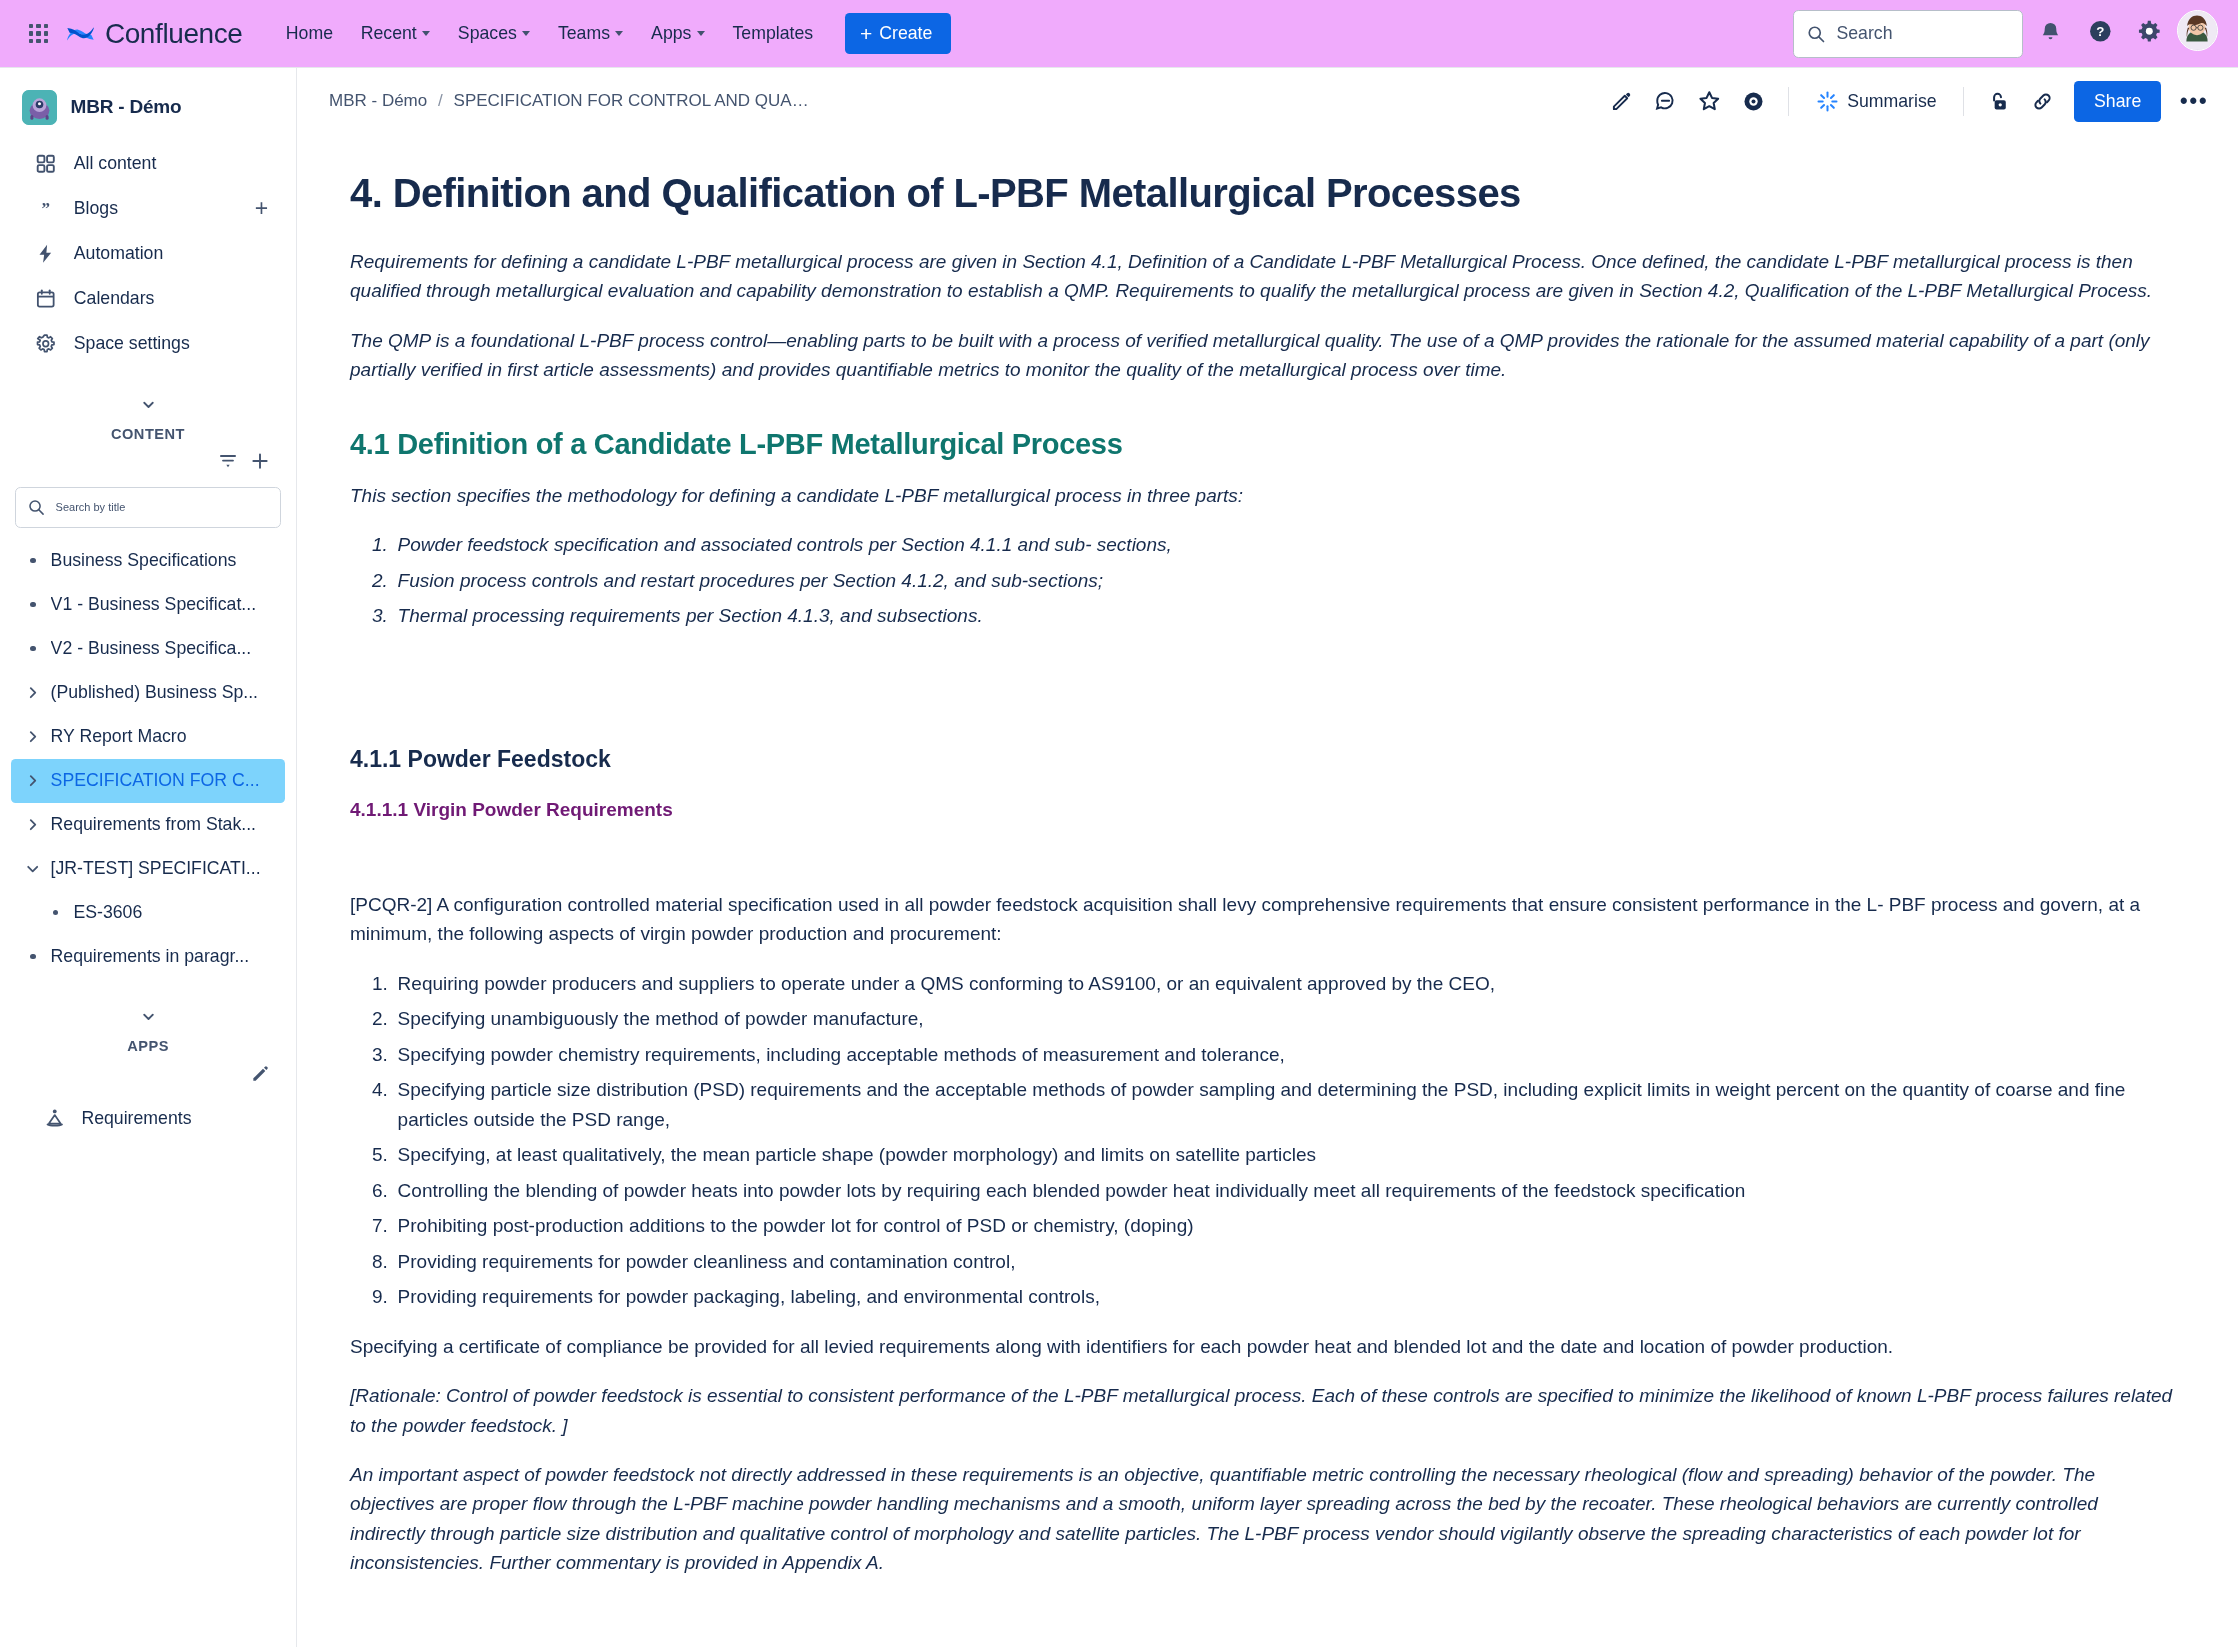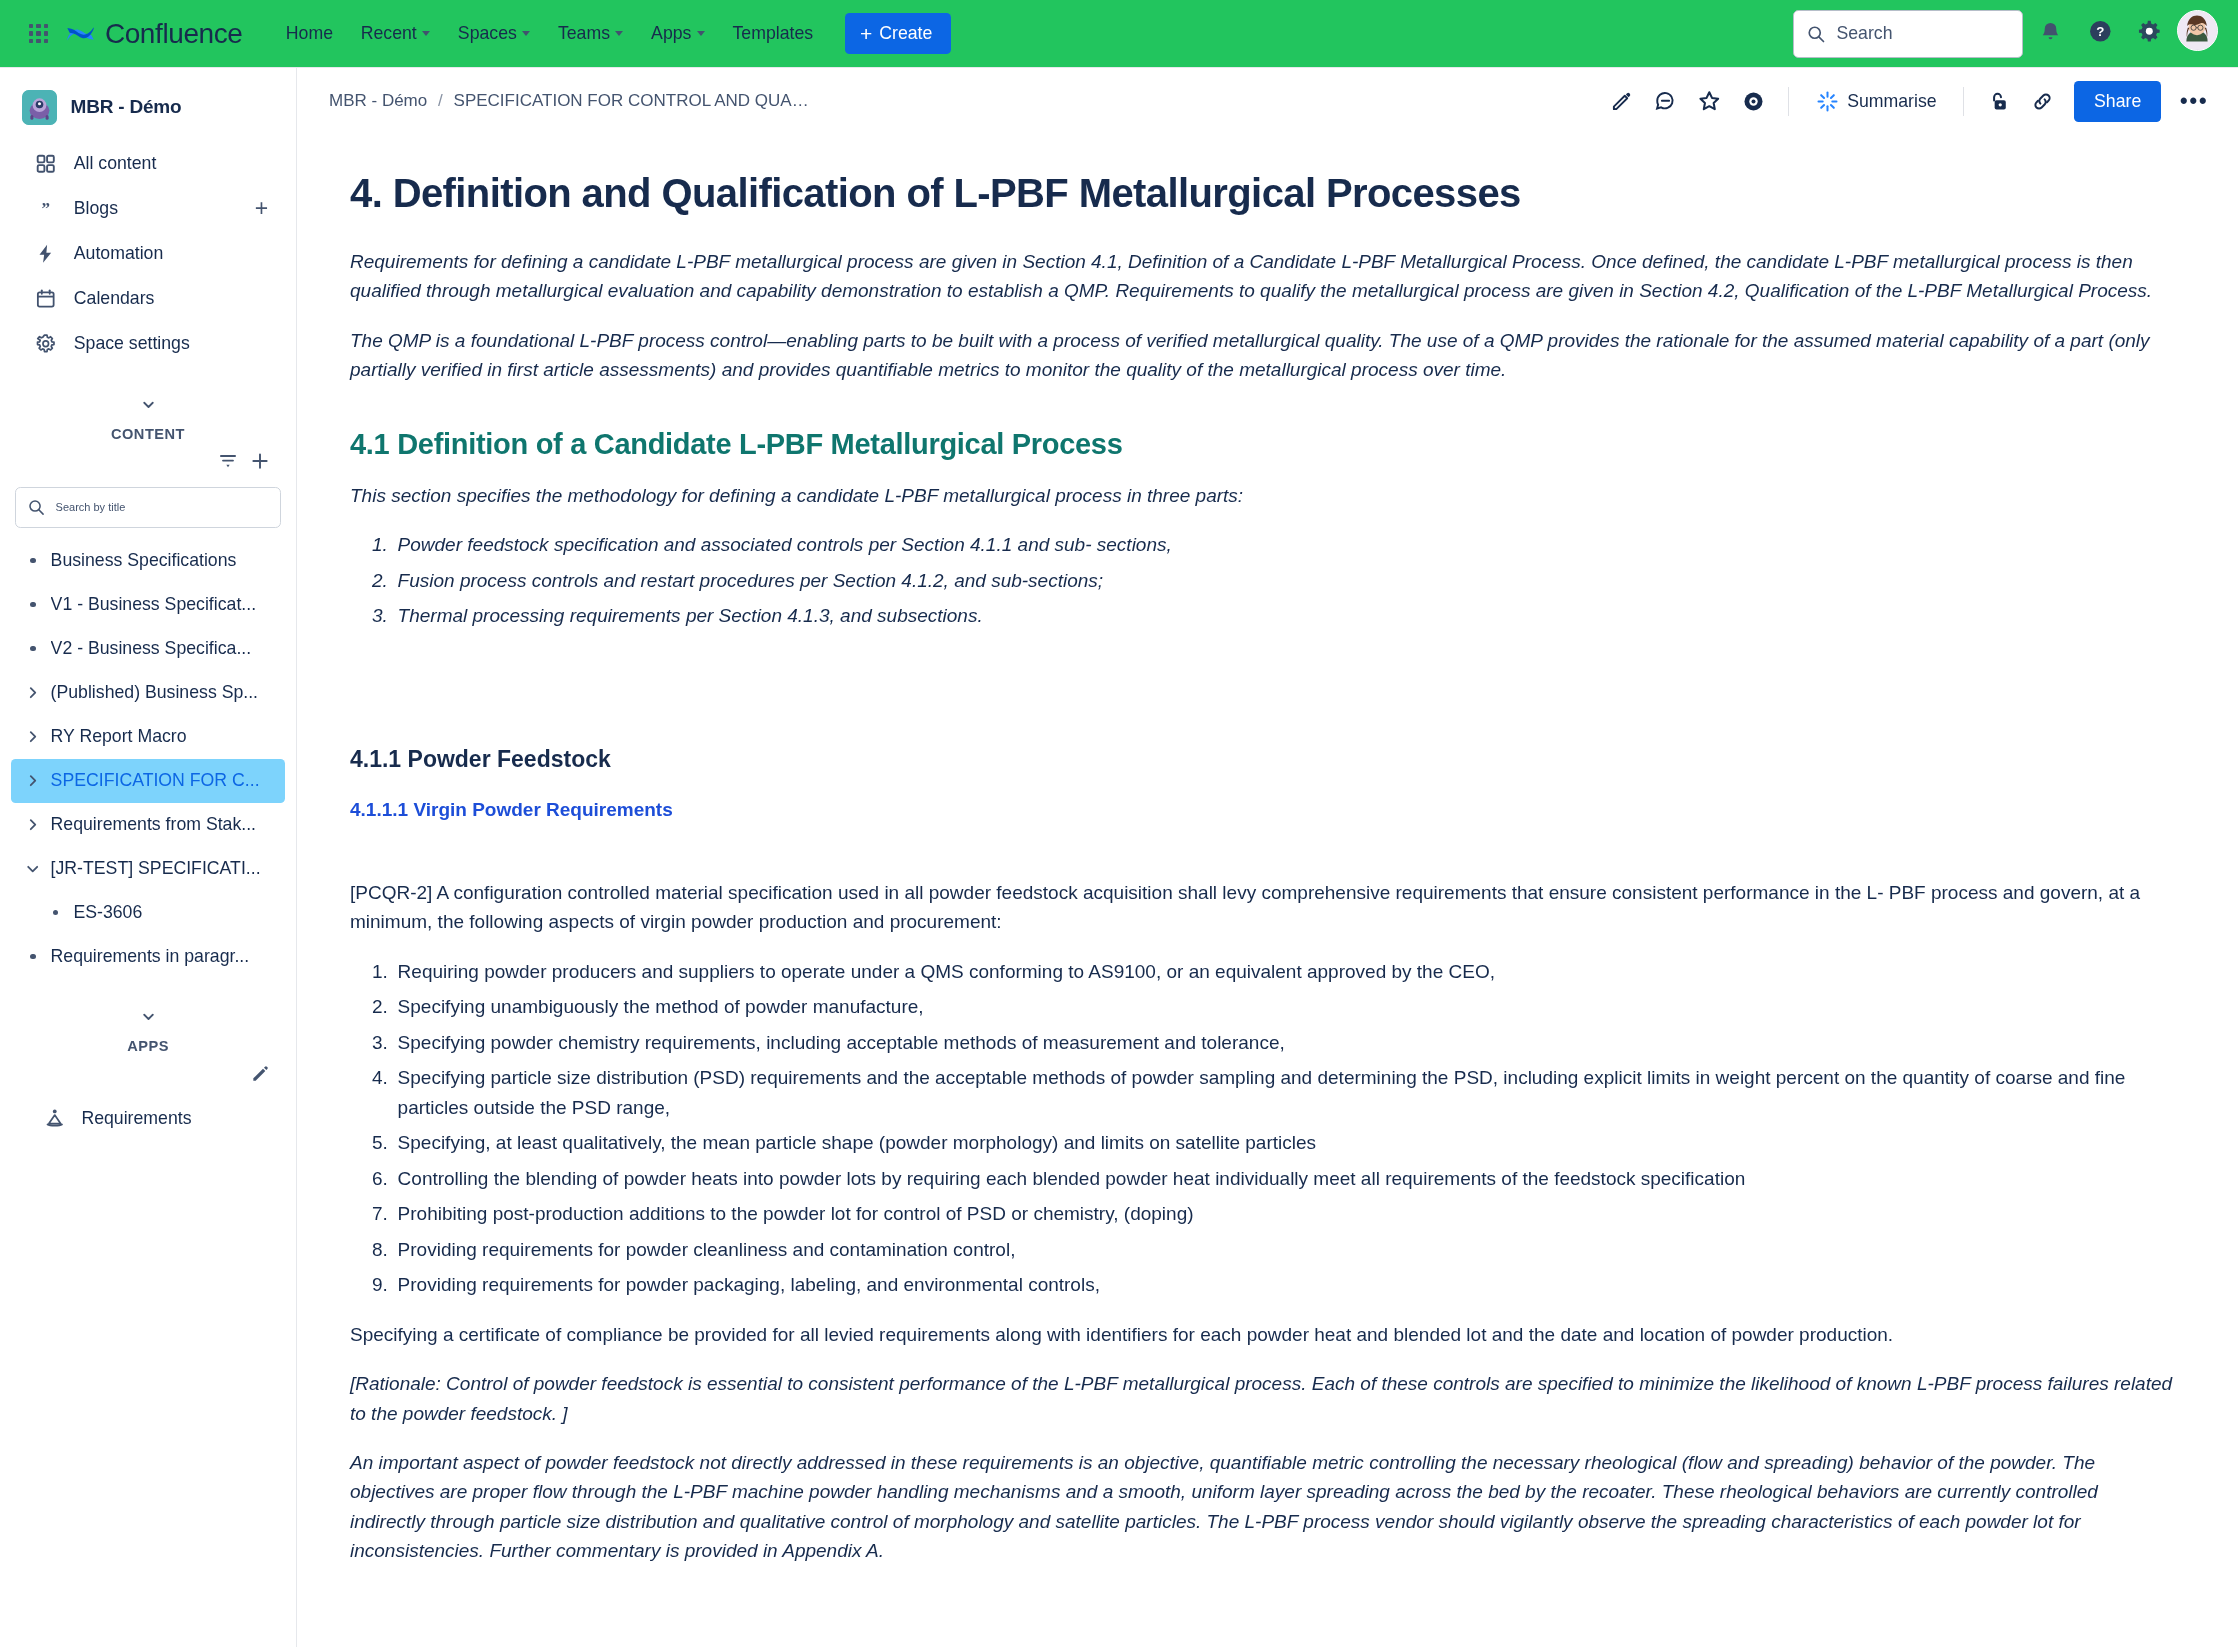--- a/index.html
+++ b/index.html
@@ -9,21 +9,21 @@
     background: #ffffff;
     font-family: "Liberation Sans", sans-serif;
     color: #172B4D;
     overflow: hidden;
   }
 
   
   .topnav {
     position: absolute; top: 0; left: 0;
     width: 2239px; height: 68px;
-    background: #22c55e;
+    background: #f0abfc;
     border-bottom: 1.5px solid #e6e8ec;
     display: flex; align-items: center;
     padding: 0 21.5px;
   }
   .appswitcher {
     width: 34px; height: 34px;
     display: flex; align-items: center; justify-content: center;
     margin-right: 9.2px; border-radius: 4.6px; cursor: pointer;
   }
   .grid9 { display: grid; grid-template-columns: repeat(3, 4.6px); grid-gap: 3.1px; }
@@ -151,21 +151,21 @@
     background: #0C66E4; color: #fff; font-size: 17.7px; font-weight: 500;
     padding: 10px 20px; border-radius: 4.6px; cursor: pointer; border: none; margin-left: 7.7px;
   }
   .more-btn { font-size: 23px; color: #172B4D; letter-spacing: 1.5px; padding: 6.1px 9.2px; border-radius: 4.6px; cursor: pointer; margin-left: 6.1px;}
 
   
   .doc { padding: 23px 61px 0 52px; }
   h1.doc-h1 { font-size: 40px; font-weight: 700; letter-spacing: -0.6px; margin: 14px 0 31px 0; color: #172B4D; }
   h2.doc-h2 { font-size: 29px; font-weight: 700; letter-spacing: -0.3px; margin: 43px 0 20px 0; color: #0f766e; }
   h3.doc-h3 { font-size: 23px; font-weight: 700; margin: 58px 0 20px 0; color: #172B4D; }
-  h4.doc-h4 { font-size: 19px; font-weight: 700; margin: 26px 0 20px 0; color: #1d4ed8; }
+  h4.doc-h4 { font-size: 19px; font-weight: 700; margin: 26px 0 32px 0; color: #701a75; }
   p.doc-p { font-size: 19px; line-height: 1.55; margin: 0 0 20px 0; color: #172B4D; }
   p.ital { font-style: italic; }
   ol.doc-ol { margin: 0 0 20px 0; padding-left: 43px; }
   ol.doc-ol li { font-size: 19px; line-height: 1.55; margin-bottom: 6.1px; color: #172B4D; padding-left: 4.6px; }
   ol.doc-ol.ital li { font-style: italic; }
   .spacer-lg { height: 37px; }
 </style>
 </head>
 <body>
 

